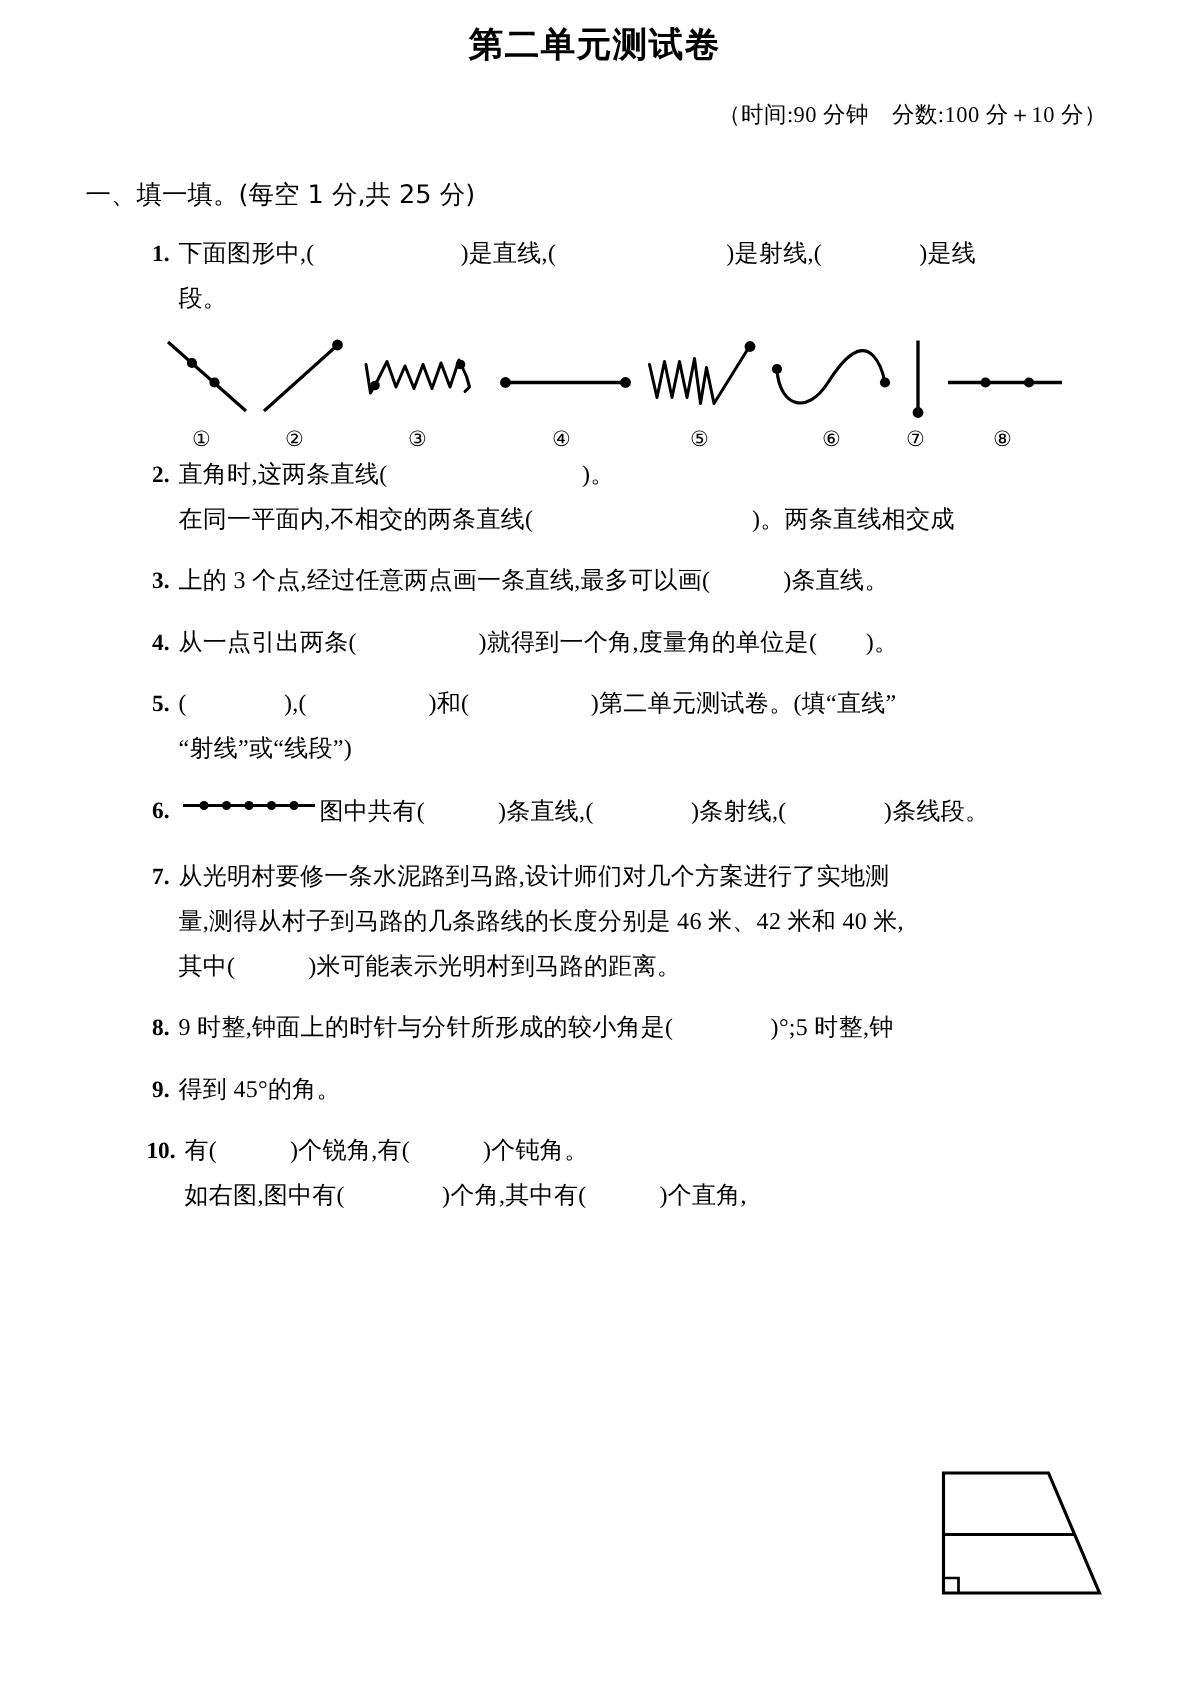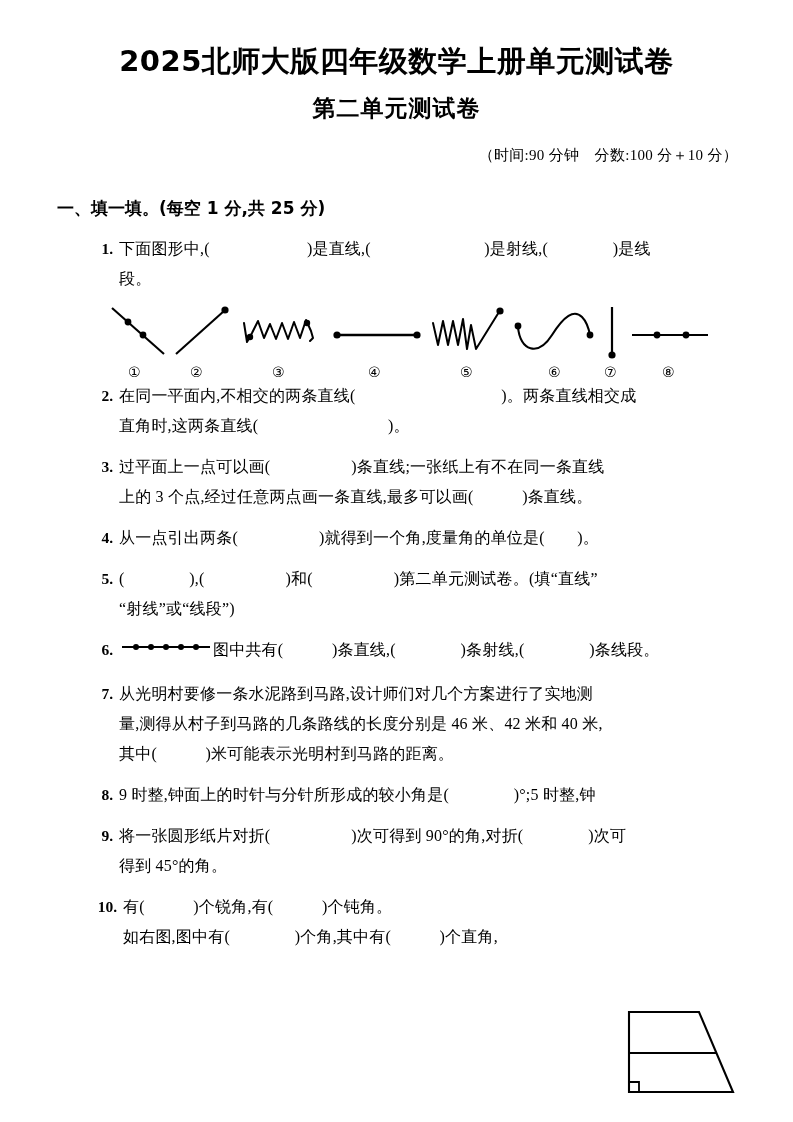--- a/index.html
+++ b/index.html
@@ -44,21 +44,21 @@
   .doc-meta {
     text-align: right;
     font-size: 15px;
     margin-top: 22px;
     letter-spacing: 0.3px;
   }
 
   
   .section-head {
     font-size: 17px;
-    font-weight: bold;
+    font-weight: normal;
     margin-top: 32px;
     margin-left: 2px;
     font-family: "DejaVu Sans", "Liberation Sans", sans-serif;
   }
 
   
   .qlist {
     margin-top: 14px;
   }
   .q {
@@ -117,21 +117,20 @@
     position: absolute;
     right: 52px;
     top: 962px;
   }
 </style>
 </head>
 <body>
 
 <div class="page">
 
-  <div class="doc-title">2025北师大版四年级数学上册单元测试卷</div>
   <div class="doc-subtitle">第二单元测试卷</div>
   <div class="doc-meta">（时间:90 分钟　分数:100 分＋10 分）</div>
 
   <div class="section-head">一、填一填。(每空 1 分,共 25 分)</div>
 
   <div class="qlist">
 
     <div class="q">
       <div class="q-num">1.</div>
       <div class="q-body">
@@ -209,29 +208,28 @@
           <circle cx="56" cy="12" r="3.4" fill="#000"></circle>
         </svg>
       </div>
       <div class="fig-label" style="left:552px;">⑧</div>
 
     </div>
 
     <div class="q">
       <div class="q-num">2.</div>
       <div class="q-body">
+        <div class="q-line">直角时,这两条直线(　　　　　　　　)。</div>
         <div class="q-line">在同一平面内,不相交的两条直线(　　　　　　　　　)。两条直线相交成</div>
-        <div class="q-line">直角时,这两条直线(　　　　　　　　)。</div>
       </div>
     </div>
 
     <div class="q">
       <div class="q-num">3.</div>
       <div class="q-body">
-        <div class="q-line">过平面上一点可以画(　　　　　)条直线;一张纸上有不在同一条直线</div>
         <div class="q-line">上的 3 个点,经过任意两点画一条直线,最多可以画(　　　)条直线。</div>
       </div>
     </div>
 
     <div class="q">
       <div class="q-num">4.</div>
       <div class="q-body">
         <div class="q-line">从一点引出两条(　　　　　)就得到一个角,度量角的单位是(　　)。</div>
       </div>
     </div>
@@ -270,21 +268,20 @@
     <div class="q">
       <div class="q-num">8.</div>
       <div class="q-body">
         <div class="q-line">9 时整,钟面上的时针与分针所形成的较小角是(　　　　)°;5 时整,钟</div>
       </div>
     </div>
 
     <div class="q">
       <div class="q-num">9.</div>
       <div class="q-body">
-        <div class="q-line">将一张圆形纸片对折(　　　　　)次可得到 90°的角,对折(　　　　)次可</div>
         <div class="q-line">得到 45°的角。</div>
       </div>
     </div>
 
     <div class="q">
       <div class="q-num wide">10.</div>
       <div class="q-body">
         <div class="q-line">有(　　　)个锐角,有(　　　)个钝角。</div>
         <div class="q-line">如右图,图中有(　　　　)个角,其中有(　　　)个直角,</div>
       </div>

